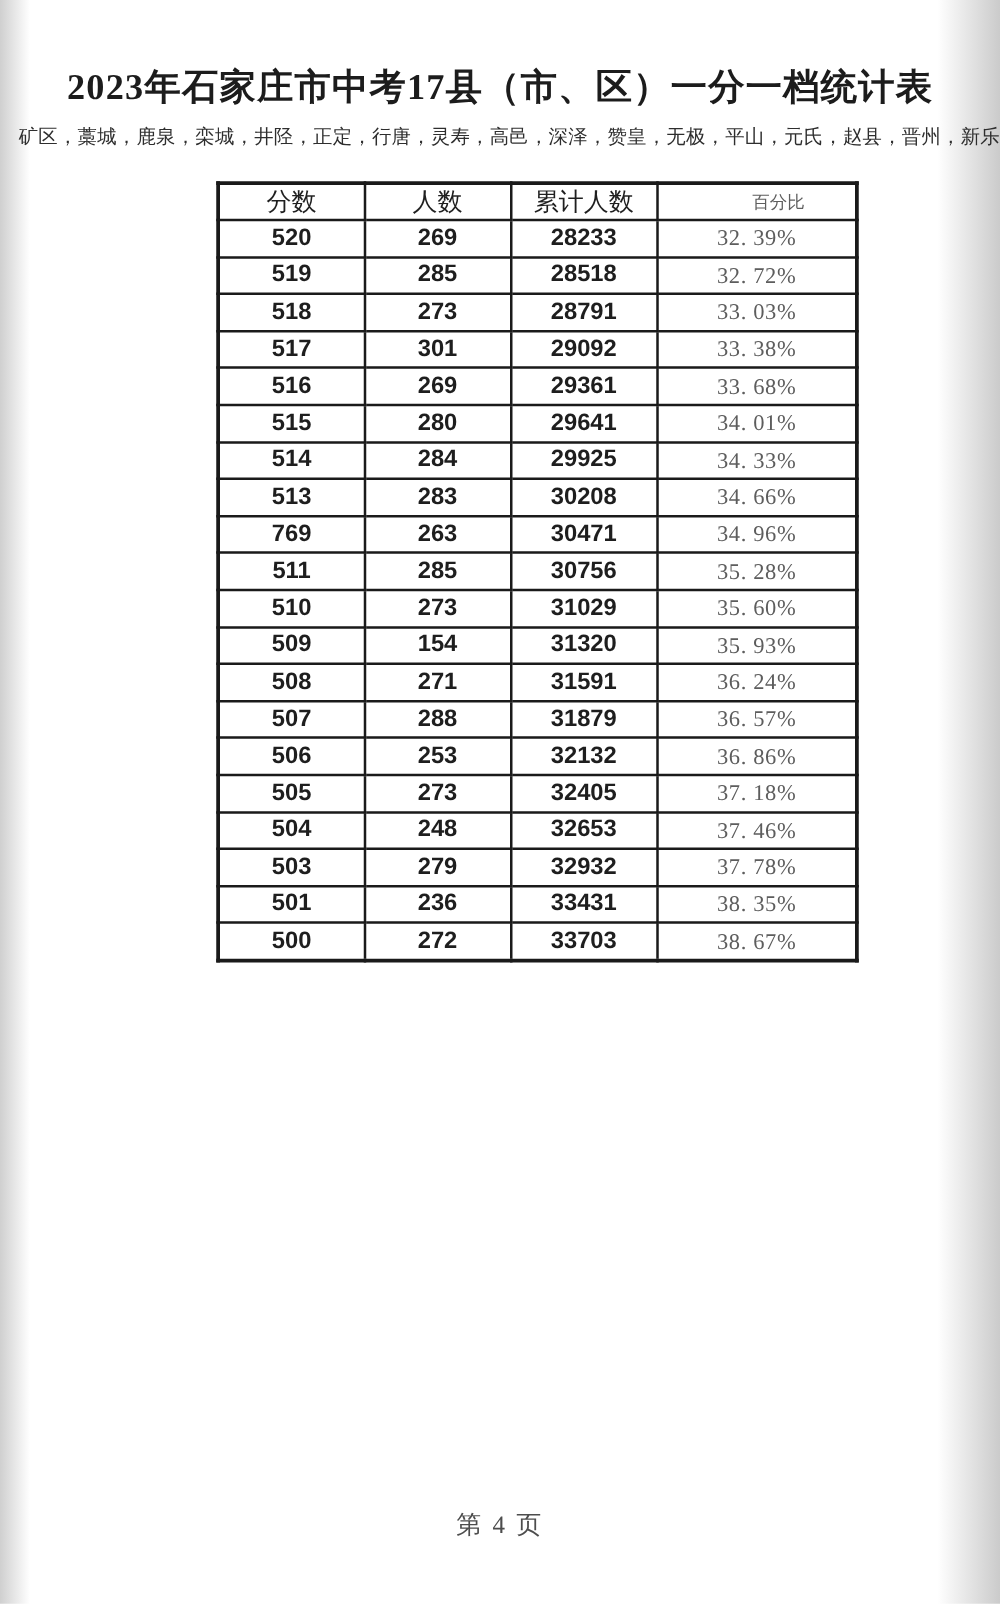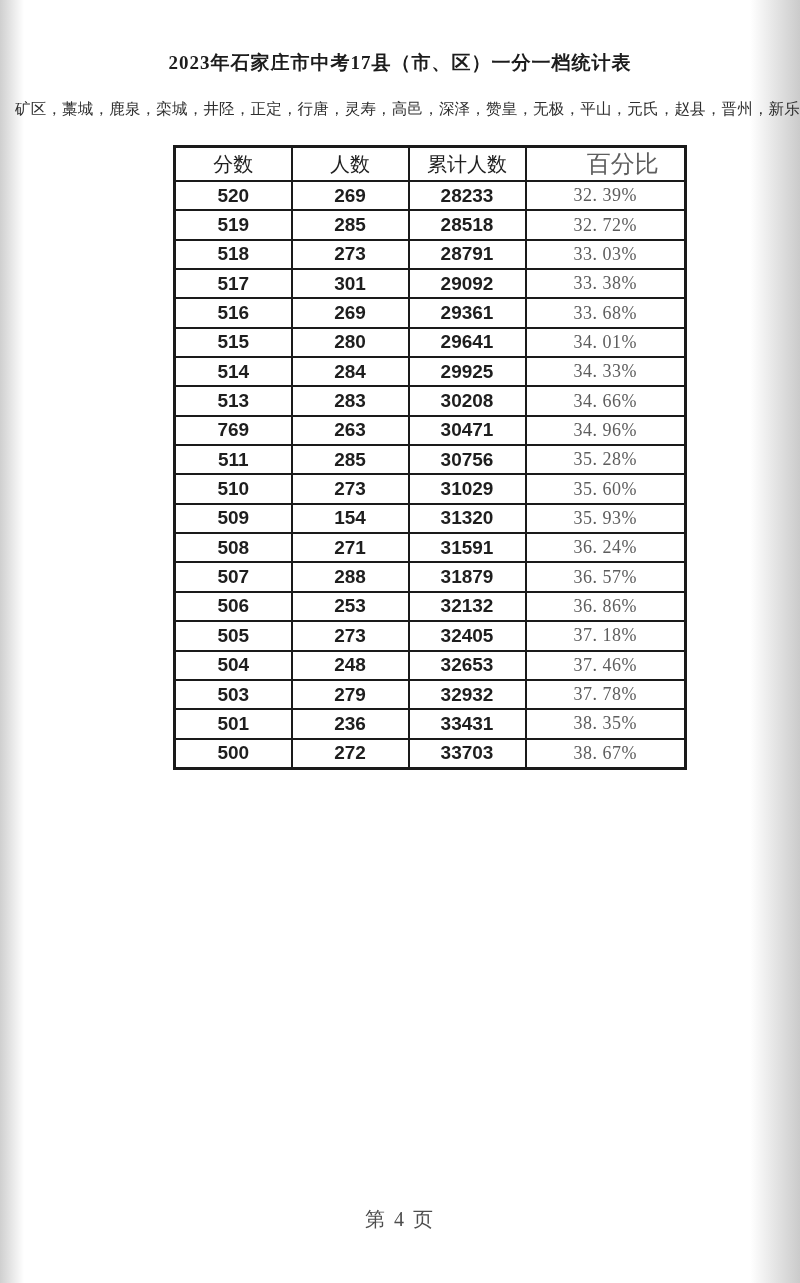--- a/index.html
+++ b/index.html
@@ -30,21 +30,21 @@
     pointer-events: none;
   }
   .doc-title {
     position: absolute;
     top: 50px;
     left: 0;
     width: 100%;
     text-align: center;
     font-family: "Liberation Serif", "DejaVu Serif", serif;
     font-weight: bold;
-    font-size: 19px;
+    font-size: 29px;
     letter-spacing: 1px;
     color: #1c1c1c;
     white-space: nowrap;
   }
   .doc-subtitle {
     position: absolute;
     top: 99px;
     left: 0;
     width: 100%;
     text-align: right;
@@ -80,21 +80,21 @@
   table.score-table th {
     font-family: "Liberation Sans", "DejaVu Sans", sans-serif;
     font-weight: 500;
     font-size: 20px;
     color: #1f1f1f;
   }
   
   table.score-table th:nth-child(4) {
     font-family: "Liberation Serif", "DejaVu Serif", serif;
     font-weight: 400;
-    font-size: 24px;
+    font-size: 14px;
     color: #5e5e5e;
     padding-left: 35px;
   }
   
   table.score-table td {
     font-family: "Liberation Sans", "DejaVu Sans", sans-serif;
     font-weight: 600;
     font-size: 19px;
     color: #1e1e1e;
   }

